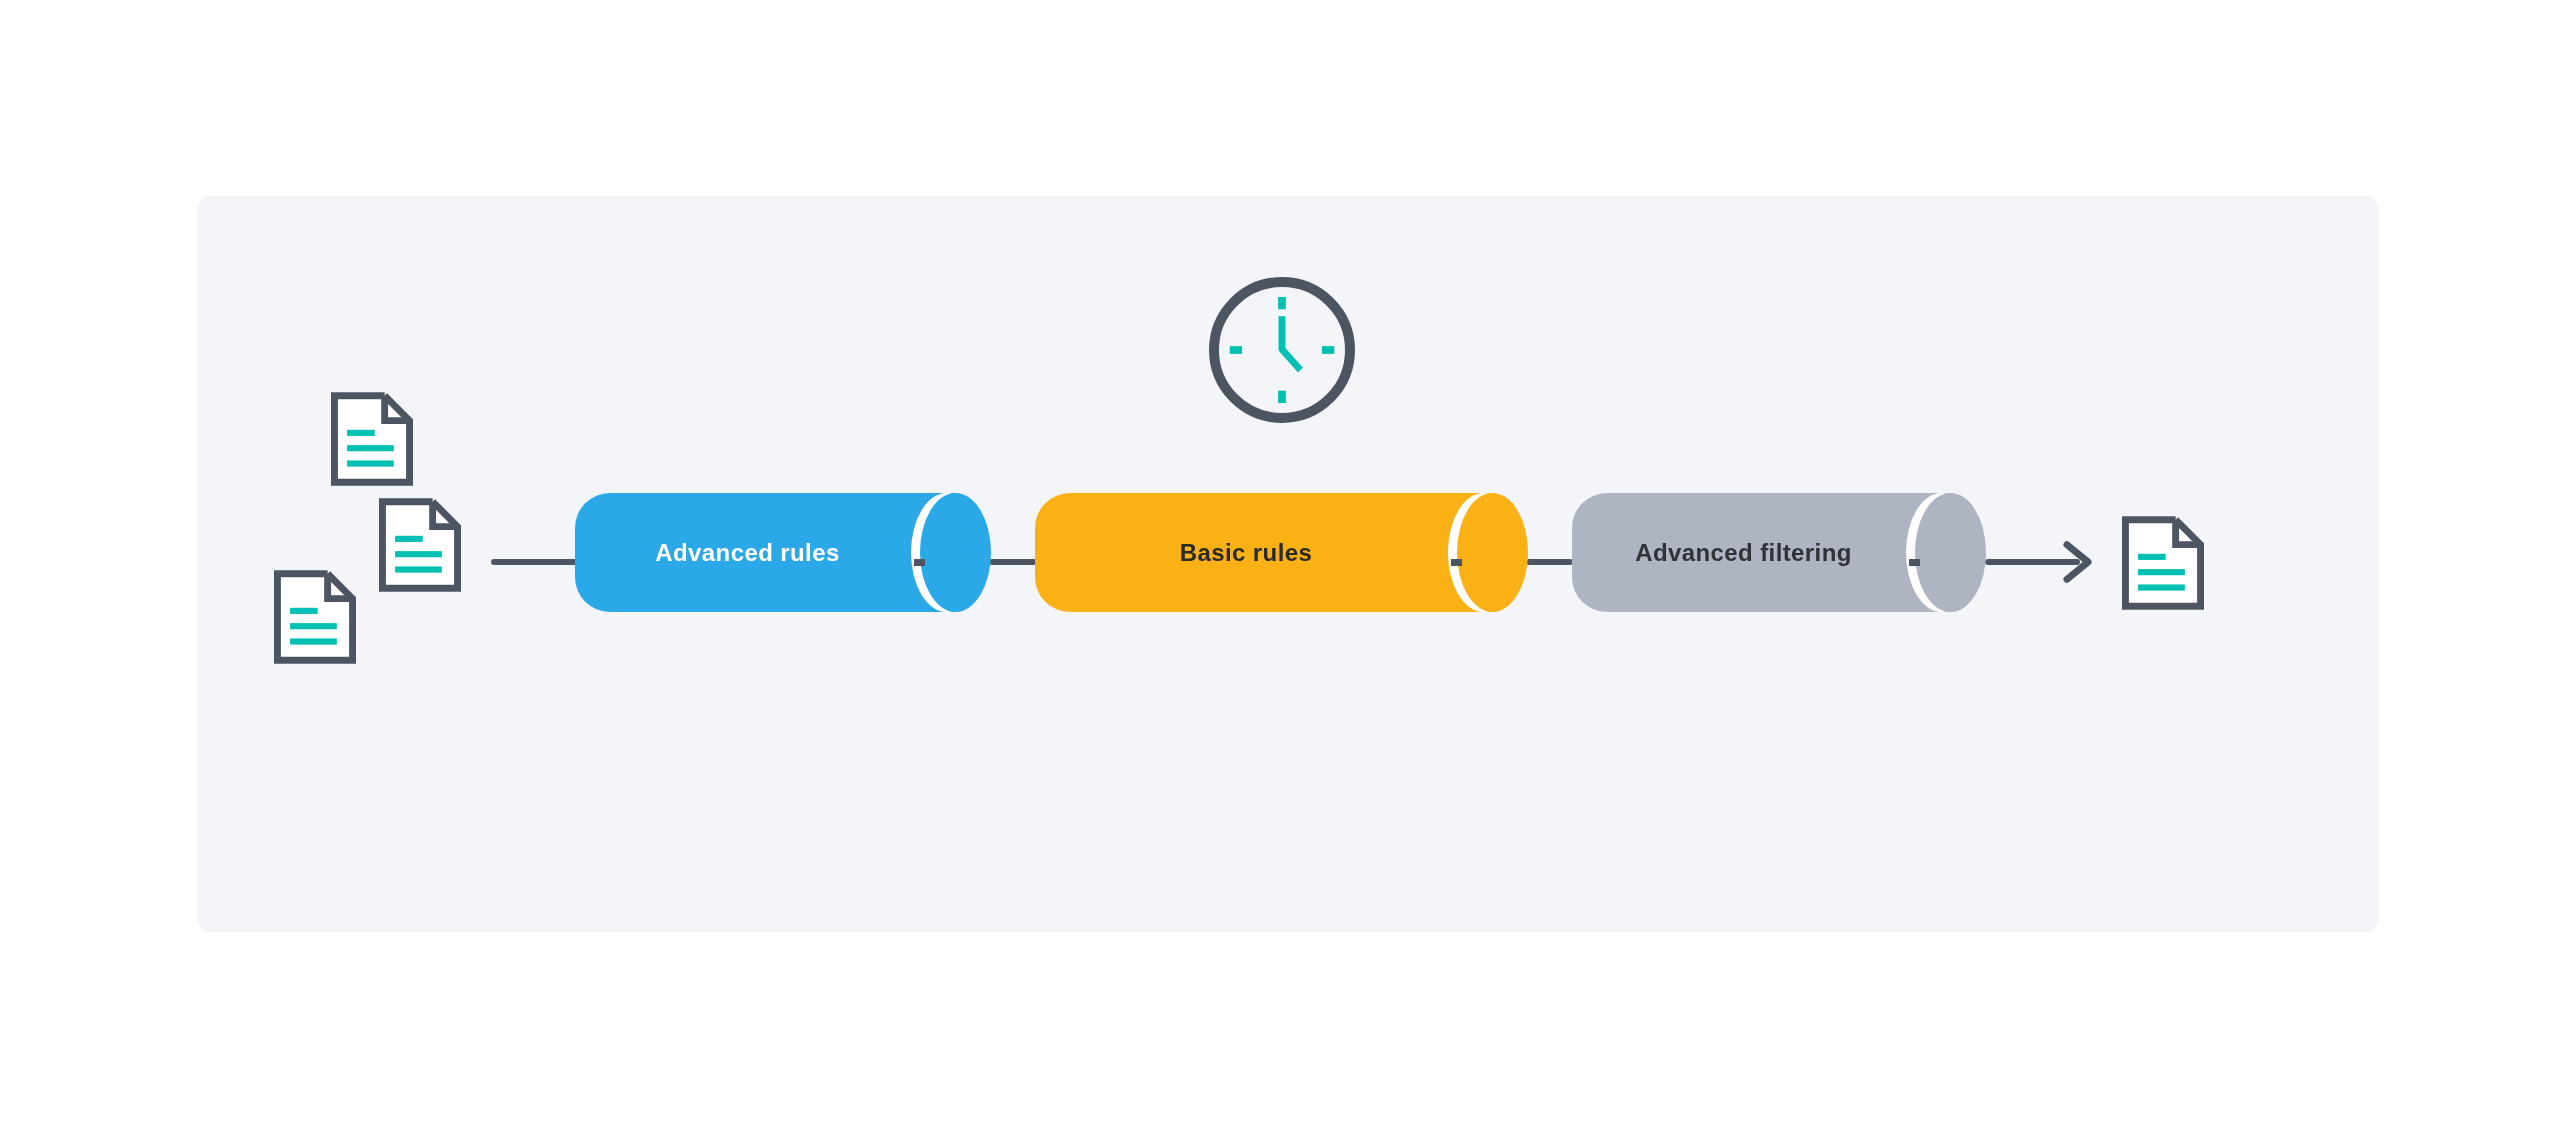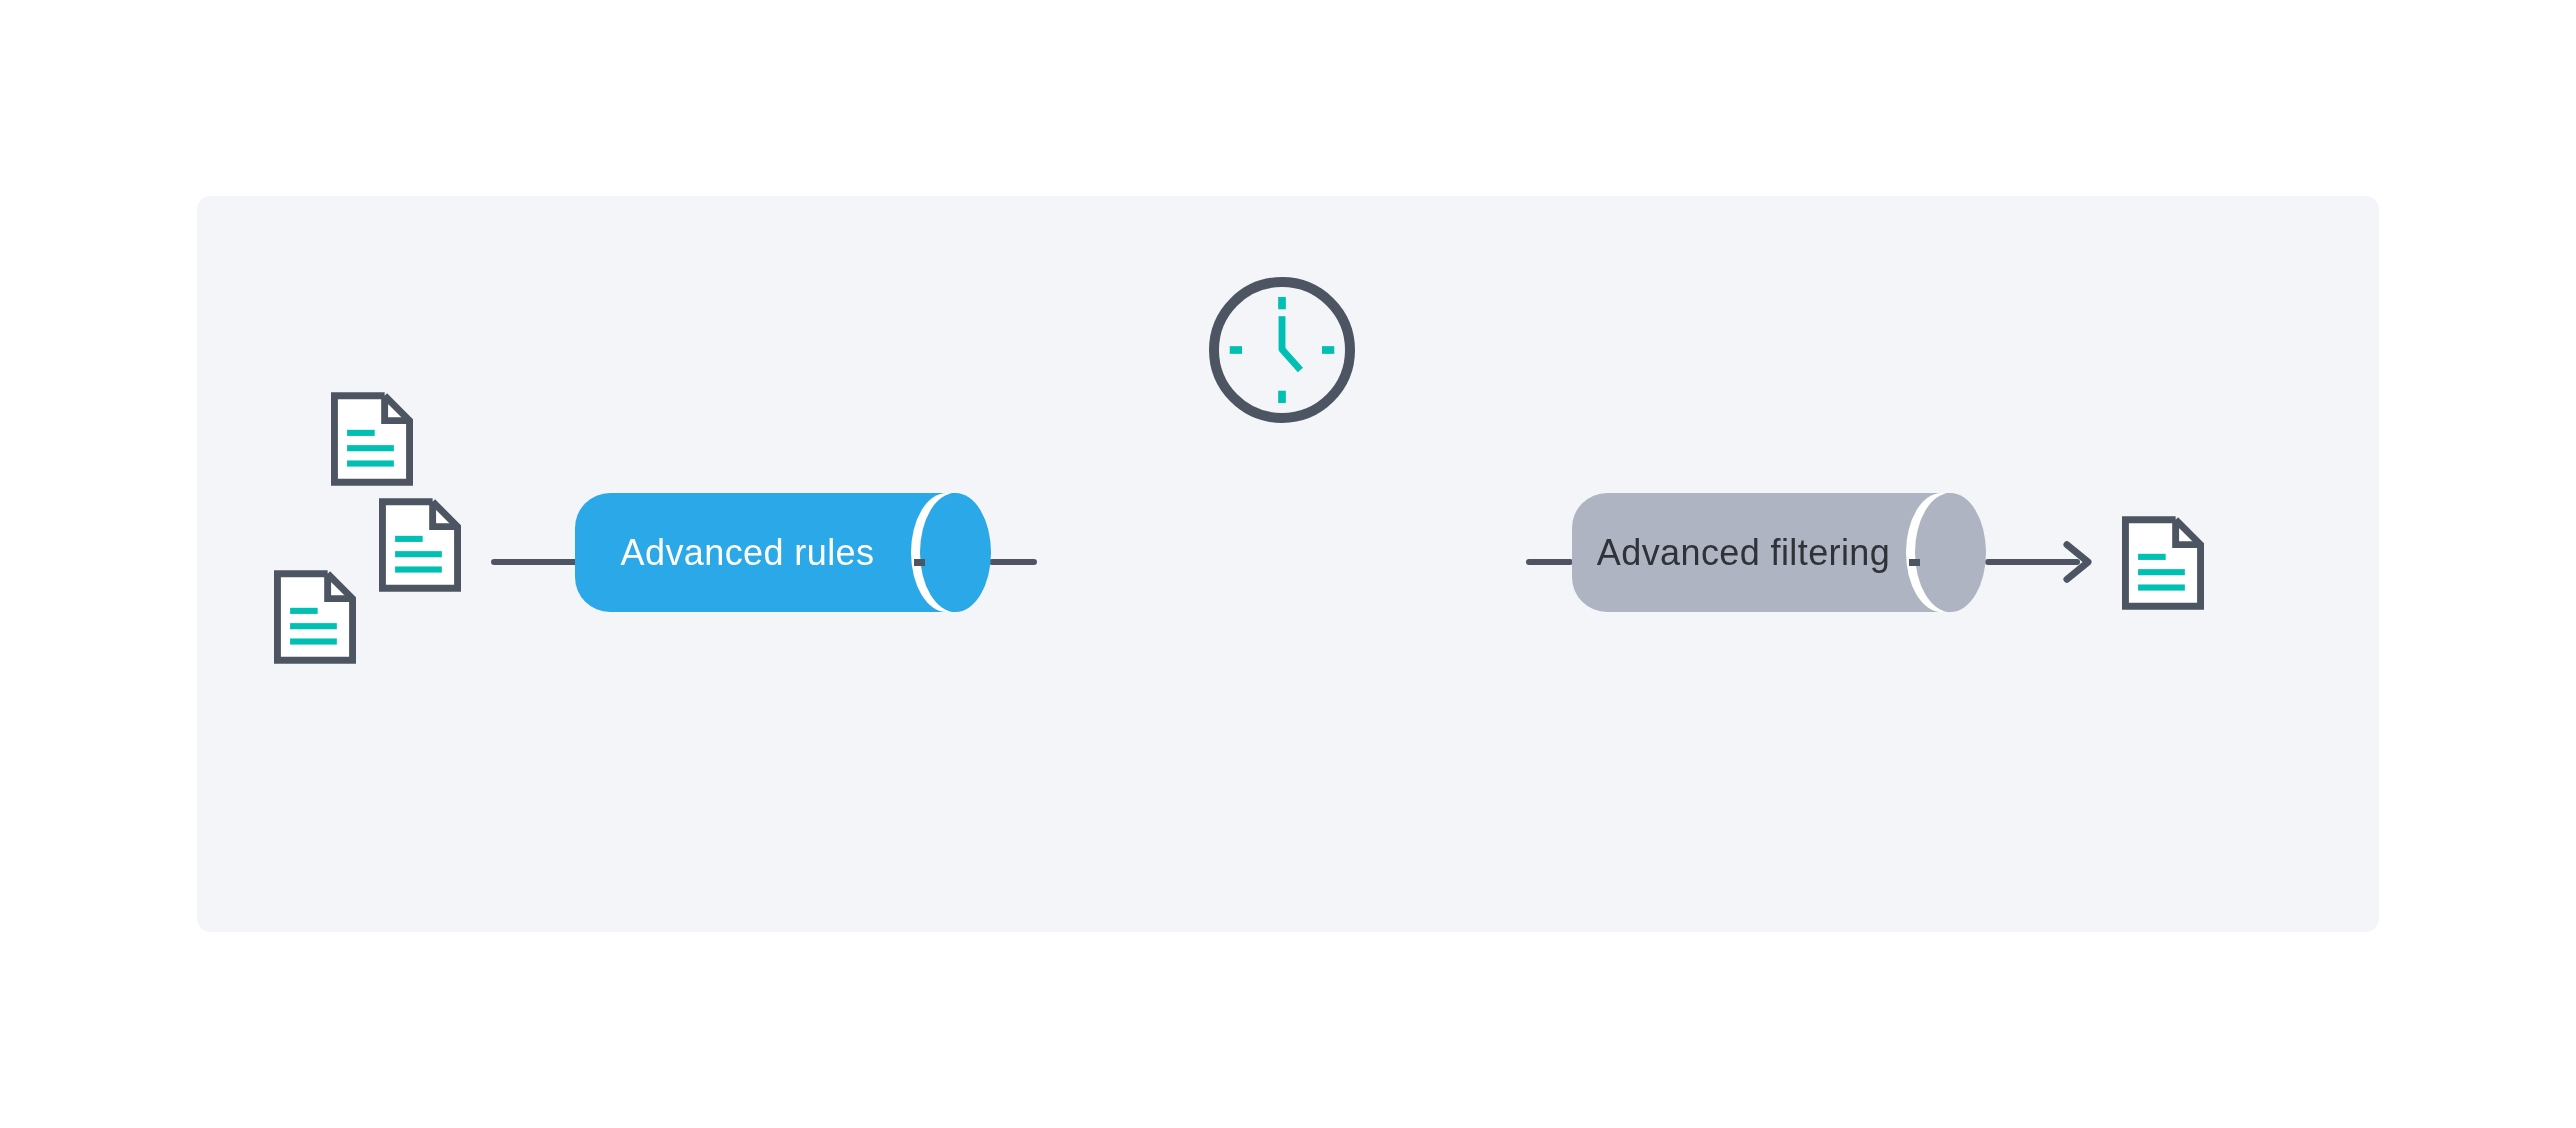--- a/index.html
+++ b/index.html
@@ -38,21 +38,21 @@
     position:absolute;right:0;top:0;width:71px;height:119px;
     border-radius:50%;background:var(--c);
   }
   .cyl-dash{
     position:absolute;right:66px;top:66px;width:10.7px;height:7px;
     background:var(--stroke);
   }
   .cyl-label{
     position:absolute;left:0;right:71px;top:0;bottom:0;
     display:flex;align-items:center;justify-content:center;
-    font-size:36px;font-weight:400;letter-spacing:0.4px;color:var(--lc);
+    font-size:24px;font-weight:700;letter-spacing:0.4px;color:var(--lc);
     white-space:nowrap;
   }
   .icon-box{position:absolute;}
   svg{display:block;}
 </style>
 </head>
 <body>
 
 <div class="panel">
 
@@ -108,20 +108,27 @@
   </div>
 
   <div class="cyl" style="left: 378px; top: 297px; width: 416px; --c: #2AA8E8; --lc: #FFFFFF;">
     <div class="cyl-body"></div>
     <div class="cyl-gap"></div>
     <div class="cyl-cap"></div>
     <div class="cyl-dash"></div>
     <div class="cyl-label">Advanced rules</div>
   </div>
 
+  <div class="cyl" style="left: 838px; top: 297px; width: 493px; --c: #FAB116; --lc: #2A2A23;">
+    <div class="cyl-body"></div>
+    <div class="cyl-gap"></div>
+    <div class="cyl-cap"></div>
+    <div class="cyl-dash"></div>
+    <div class="cyl-label">Basic rules</div>
+  </div>
 
   <div class="cyl" style="left: 1375px; top: 297px; width: 414px; --c: #AEB4C2; --lc: #2F3237;">
     <div class="cyl-body"></div>
     <div class="cyl-gap"></div>
     <div class="cyl-cap"></div>
     <div class="cyl-dash"></div>
     <div class="cyl-label">Advanced filtering</div>
   </div>
 
   <div class="icon-box" style="left:1925px;top:320px;">

